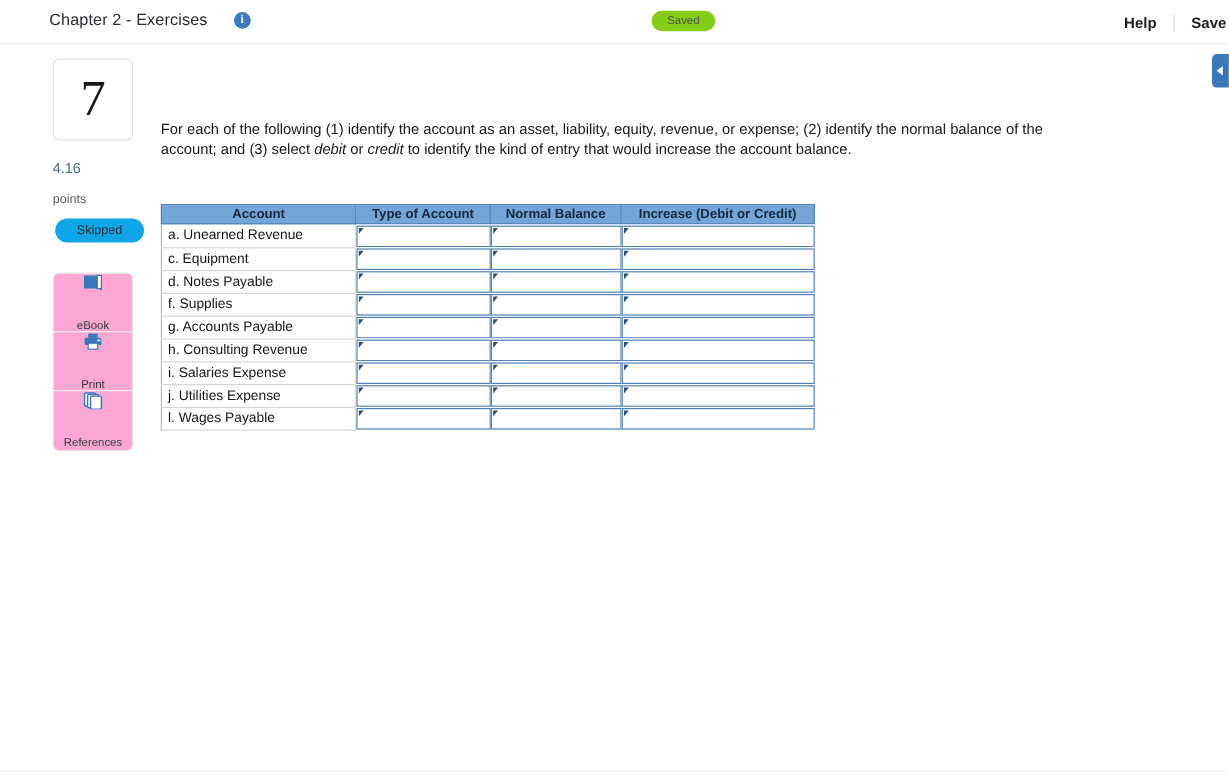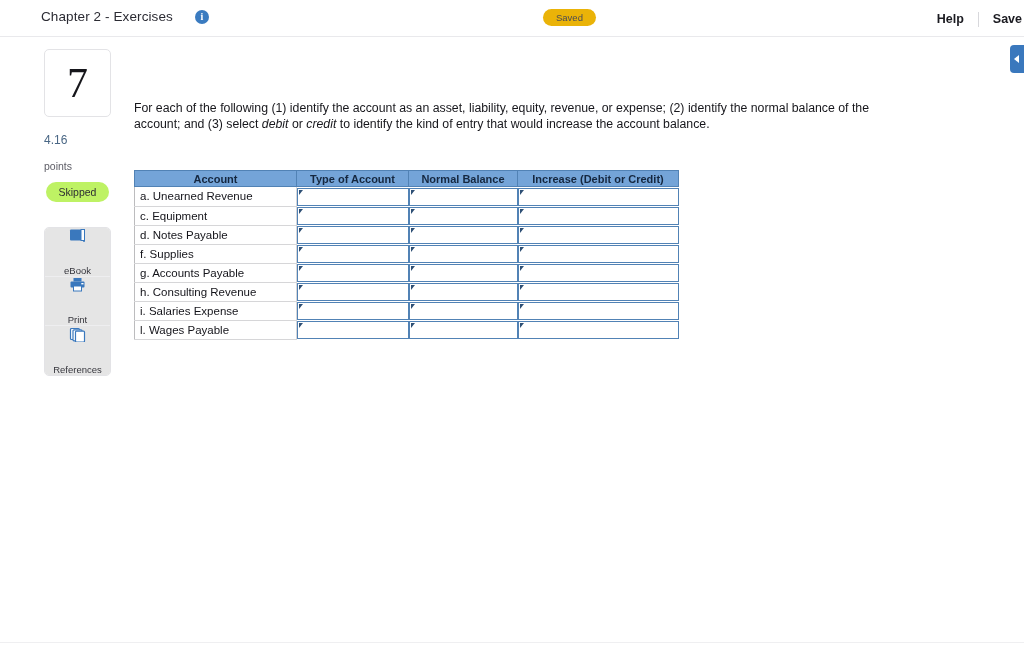--- a/index.html
+++ b/index.html
@@ -50,21 +50,21 @@
     justify-content: center;
     line-height: 1;
     cursor: default;
   }
   .saved-pill {
     position: absolute;
     left: 543px; top: 9px;
     height: 17px;
     padding: 0 13px;
     border-radius: 9px;
-    background: #eab308;
+    background: #84cc16;
     color: #4c4c53;
     font-size: 9.5px;
     display: flex;
     align-items: center;
     justify-content: center;
     white-space: nowrap;
   }
   .header-actions {
     position: absolute;
     right: 0; top: 10px;
@@ -143,22 +143,22 @@
   }
   .points-label {
     position: absolute;
     left: 44px; top: 123px;
     font-size: 10.5px;
     color: #5d5d66;
   }
   .status-badge {
     position: absolute;
     left: 46px; top: 145px;
-    width: 63px; height: 20px;
-    background: #bef264;
+    width: 74px; height: 20px;
+    background: #0ea5e9;
     border-radius: 11px;
     display: flex;
     align-items: center;
     justify-content: center;
     font-size: 10.5px;
     color: #2d2d33;
     cursor: pointer;
   }
   .tools {
     position: absolute;
@@ -171,21 +171,21 @@
   }
   .tool {
     height: 49px;
     border-bottom: 1px solid #eeeef0;
     display: flex;
     flex-direction: column;
     align-items: center;
     justify-content: center;
     gap: 19px;
     cursor: pointer;
-    background: #e5e5e5;
+    background: #f9a8d4;
   }
   .tool:last-child { border-bottom: none; }
   .tool-label {
     font-size: 9.5px;
     color: #36363d;
     line-height: 1;
   }
   .tool-icon { display: block; }
 
   
@@ -447,20 +447,32 @@
               <div class="dd"></div>
             </td>
             <td class="sel">
               <div class="dd"></div>
             </td>
             <td class="sel">
               <div class="dd"></div>
             </td>
           </tr>
           <tr>
+            <td class="acct">j. Utilities Expense</td>
+            <td class="sel">
+              <div class="dd"></div>
+            </td>
+            <td class="sel">
+              <div class="dd"></div>
+            </td>
+            <td class="sel">
+              <div class="dd"></div>
+            </td>
+          </tr>
+          <tr>
             <td class="acct">l. Wages Payable</td>
             <td class="sel">
               <div class="dd"></div>
             </td>
             <td class="sel">
               <div class="dd"></div>
             </td>
             <td class="sel">
               <div class="dd"></div>
             </td>

